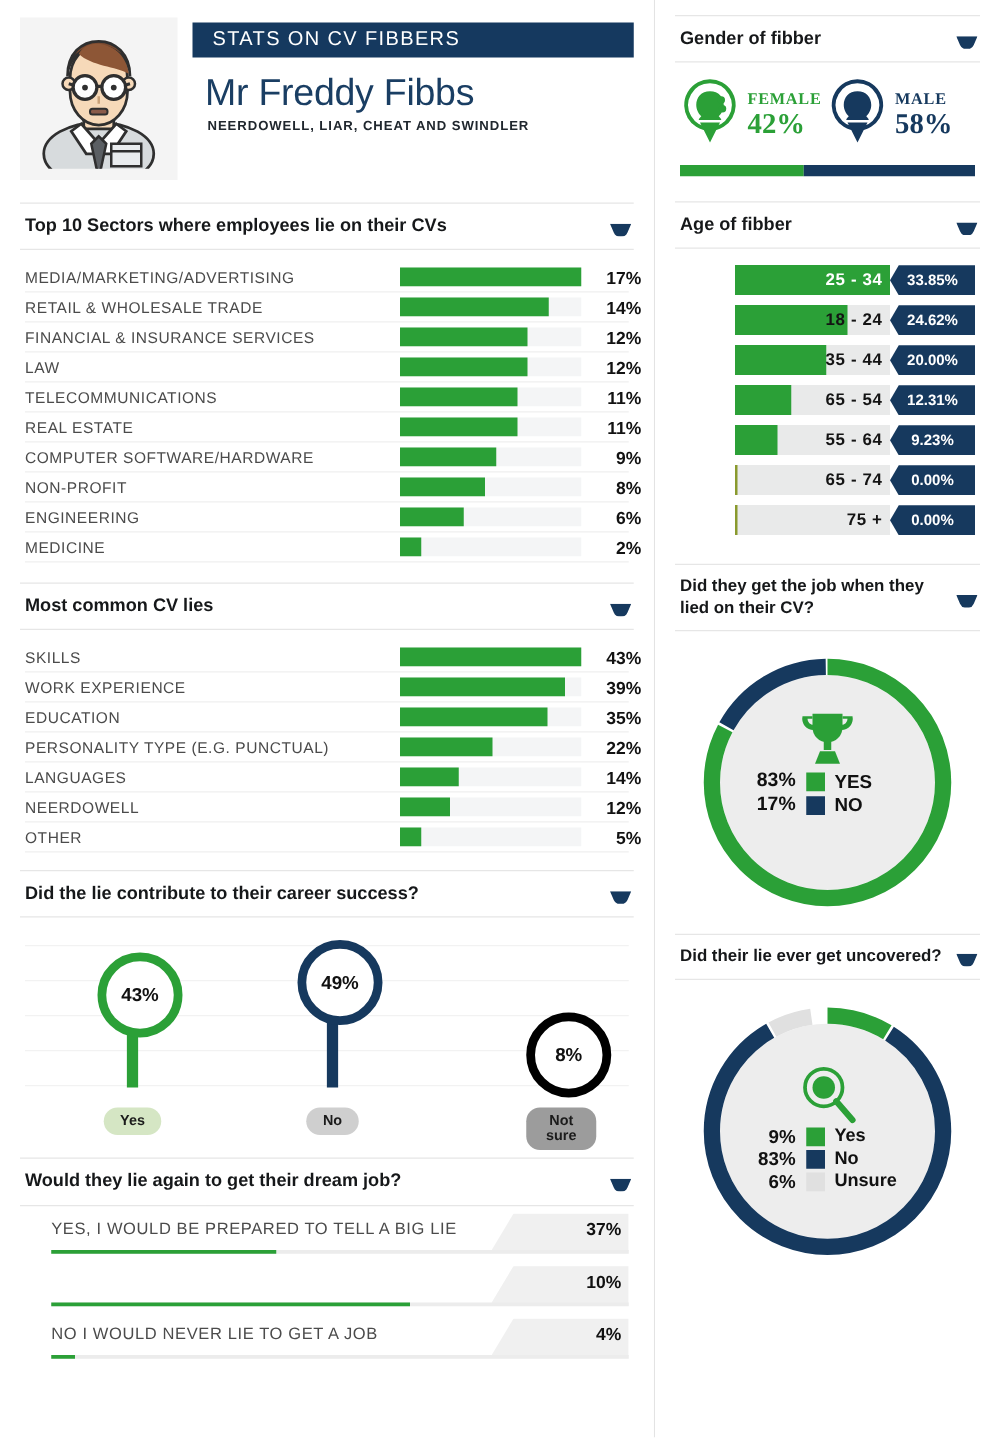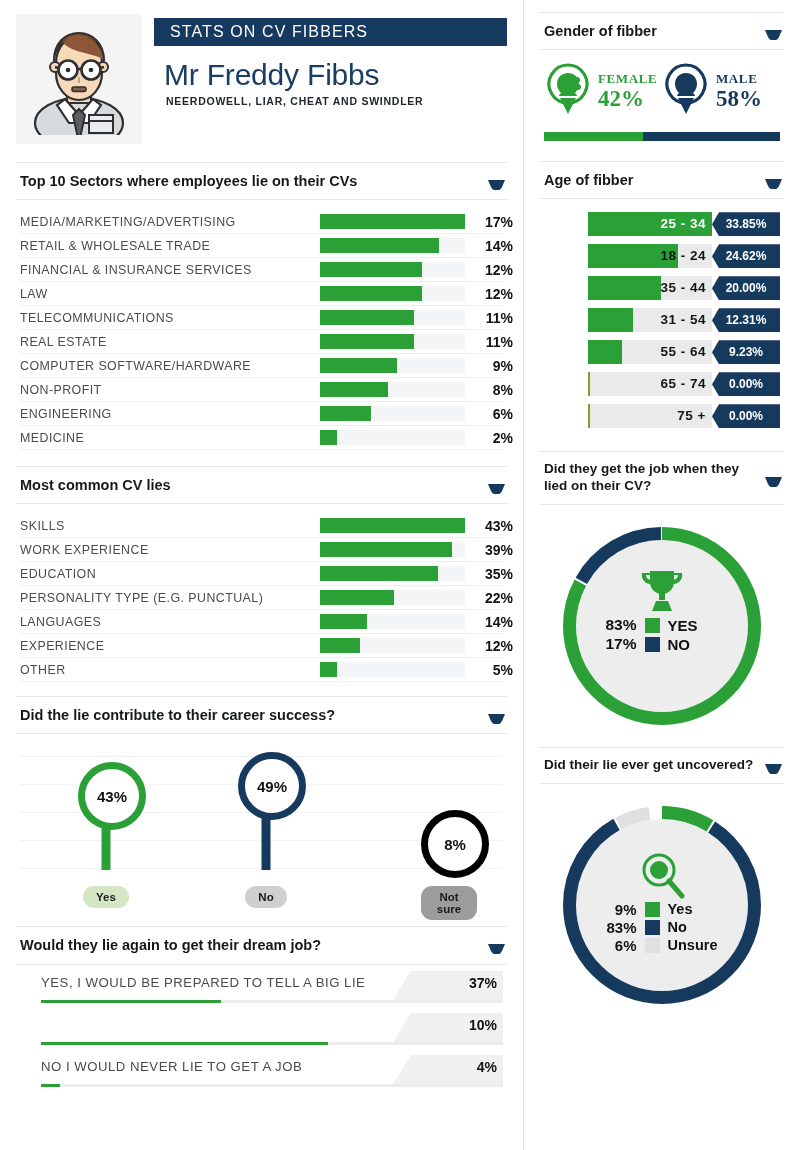--- a/index.html
+++ b/index.html
@@ -293,21 +293,21 @@
           <div class="row-sep"></div>
           <div class="bar-row">
             <div class="lbl">LANGUAGES</div>
             <div class="bar-track">
               <div class="bar-fill" style="width: 32.5581%;"></div>
             </div>
             <div class="bar-val">14%</div>
           </div>
           <div class="row-sep"></div>
           <div class="bar-row">
-            <div class="lbl">EXPERIENCE</div>
+            <div class="lbl">NEERDOWELL</div>
             <div class="bar-track">
               <div class="bar-fill" style="width: 27.907%;"></div>
             </div>
             <div class="bar-val">12%</div>
           </div>
           <div class="row-sep"></div>
           <div class="bar-row">
             <div class="lbl">OTHER</div>
             <div class="bar-track">
               <div class="bar-fill" style="width: 11.6279%;"></div>
@@ -465,21 +465,21 @@
           <div class="age-row">
             <div class="age-track">
               <div class="age-fill" style="width:59.08419497784343%;"></div>
               <div class="age-lbl">35 - 44</div>
             </div>
             <div class="age-badge">20.00%</div>
           </div>
           <div class="age-row">
             <div class="age-track">
               <div class="age-fill" style="width:36.366322008862625%;"></div>
-              <div class="age-lbl">31 - 54</div>
+              <div class="age-lbl">65 - 54</div>
             </div>
             <div class="age-badge">12.31%</div>
           </div>
           <div class="age-row">
             <div class="age-track">
               <div class="age-fill" style="width:27.267355982274744%;"></div>
               <div class="age-lbl">55 - 64</div>
             </div>
             <div class="age-badge">9.23%</div>
           </div>

